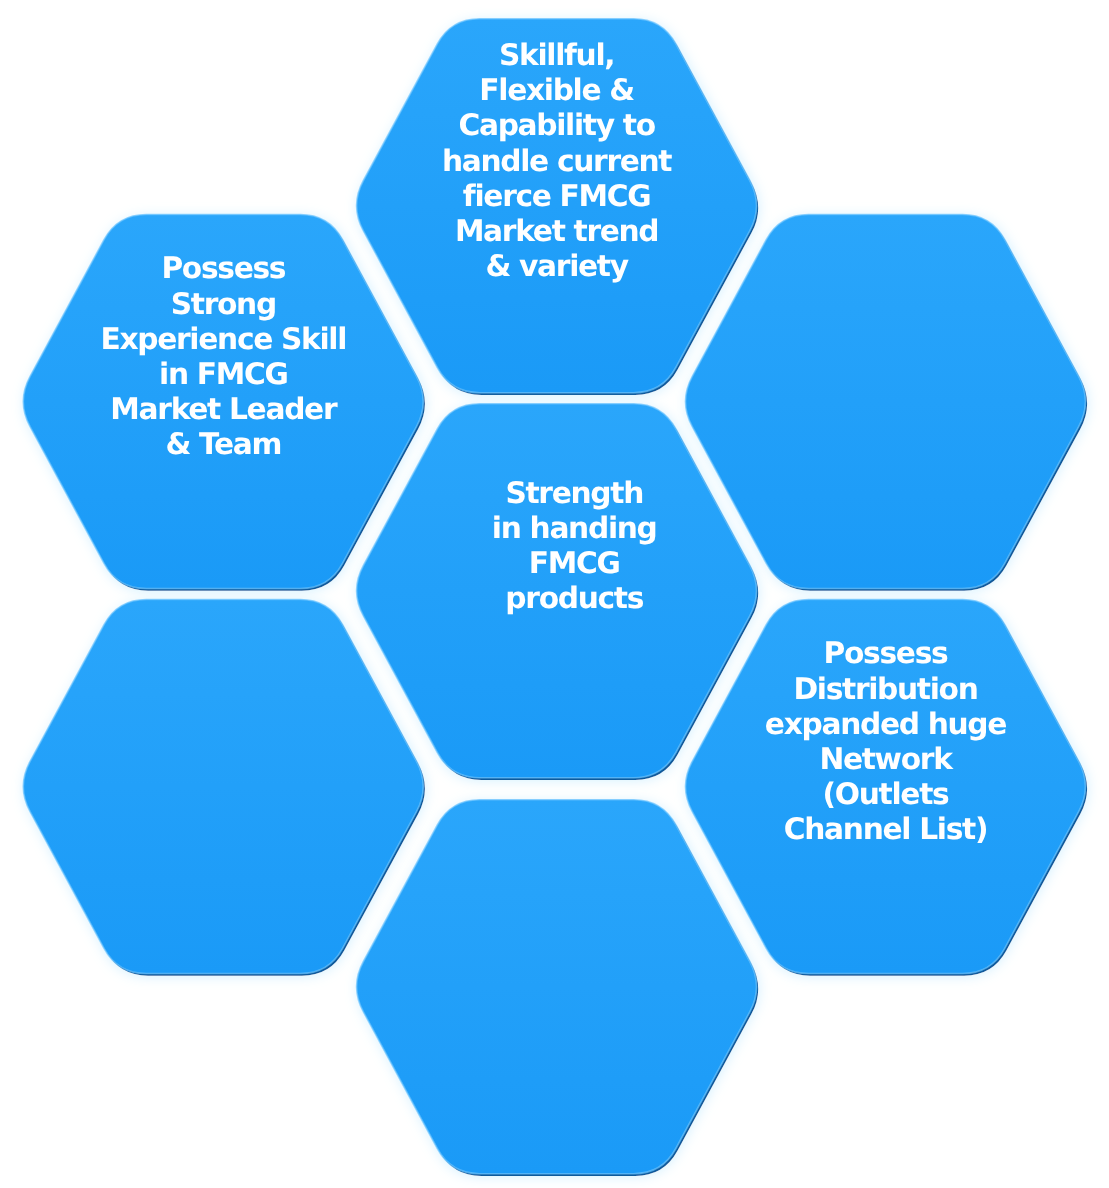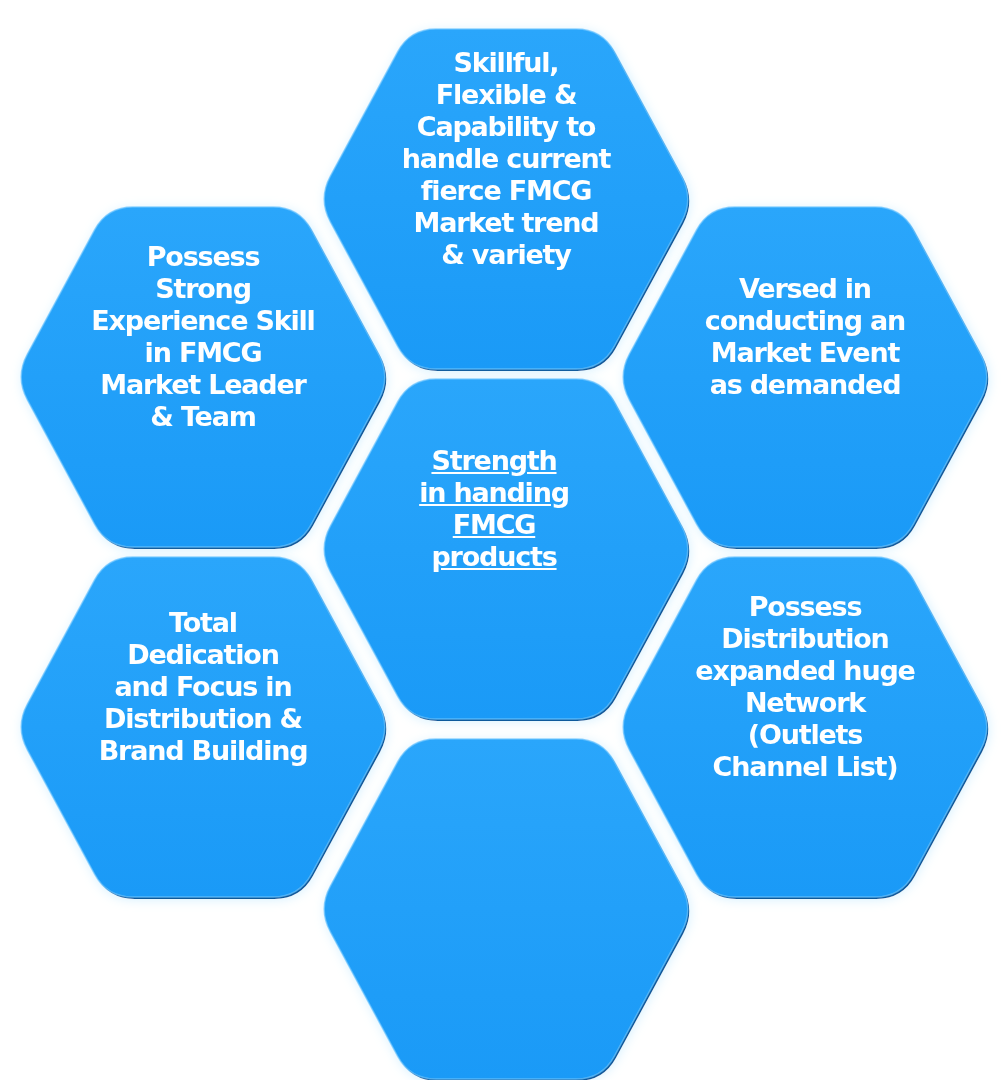--- a/index.html
+++ b/index.html
@@ -13,21 +13,20 @@
       position: relative;
       overflow: hidden;
       font-family: "DejaVu Sans", "Liberation Sans", sans-serif;
     }
     #diagram {
       position: absolute;
       left: 0;
       top: 0;
       width: 1008px;
       height: 1048px;
-      margin-top: 12px;
     }
     .hex-shape {
       stroke-linejoin: round;
     }
     .hex-label {
       position: absolute;
       display: flex;
       align-items: center;
       justify-content: center;
       text-align: center;
@@ -106,32 +105,23 @@
 handle current
 fierce FMCG
 Market trend
 &amp; variety</div>
   <div class="hex-label" style="width: 300px; height: 300px; left: 53px; top: 175px;">Possess
 Strong
 Experience Skill
 in FMCG
 Market Leader
 &amp; Team</div>
-  <div class="hex-label" style="width: 300px; height: 300px; left: 655px; top: 175px;">Versed in
-conducting an
-Market Event
-as demanded</div>
-  <div class="hex-label" style="width: 300px; height: 300px; left: 344px; top: 347px; text-decoration: underline;">Strength
+  <div class="hex-label" style="width: 300px; height: 300px; left: 372px; top: 347px;">Strength
 in handing
 FMCG
 products</div>
-  <div class="hex-label" style="width: 300px; height: 300px; left: 53px; top: 525px;">Total
-Dedication
-and Focus in
-Distribution &amp;
-Brand Building</div>
   <div class="hex-label" style="width: 300px; height: 300px; left: 655px; top: 525px;">Possess
 Distribution
 expanded huge
 Network
 (Outlets
 Channel List)</div>
 </div>
 
 </body></html>

